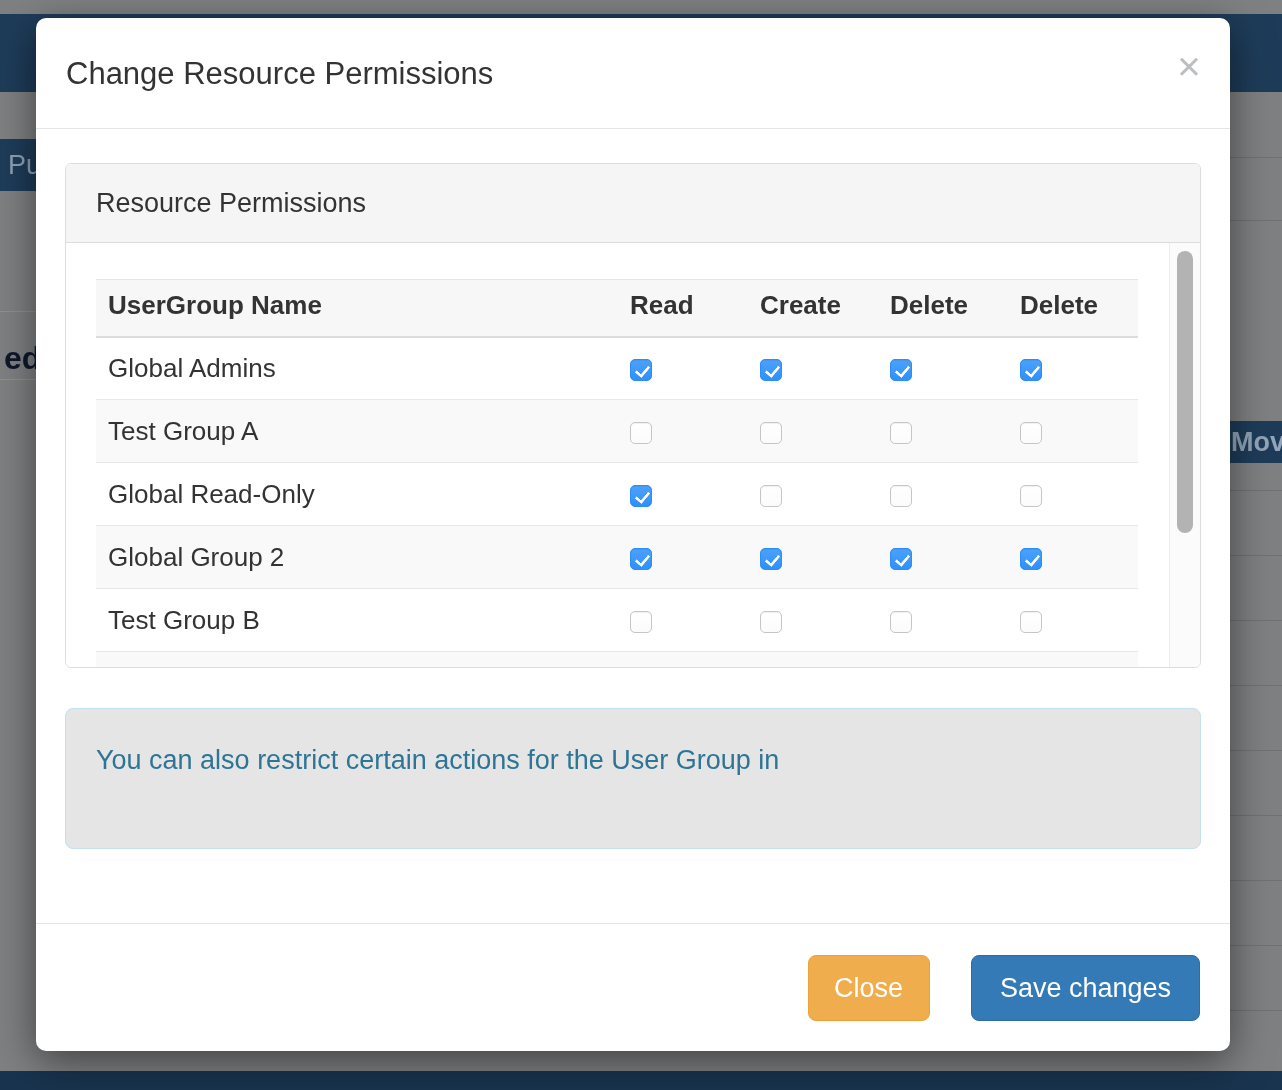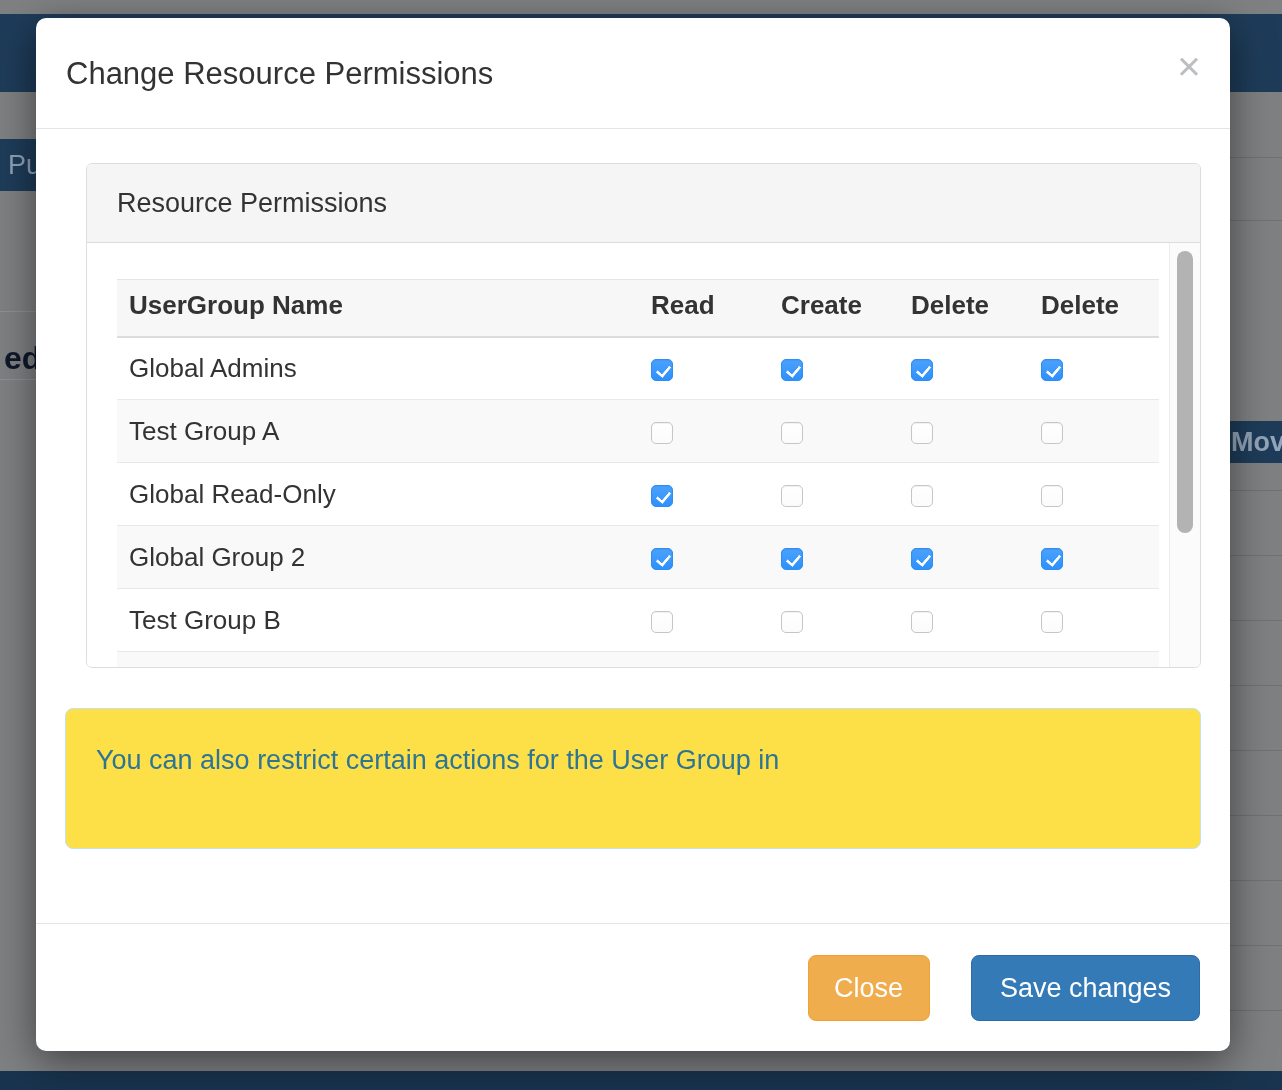--- a/index.html
+++ b/index.html
@@ -34,21 +34,21 @@
   .modal-header { position:relative; height:111px; padding:38px 30px 0 30px; border-bottom:1px solid #e5e5e5; }
   .modal-title { font-size:31px; color:#333; font-weight:400; }
   .modal-close {
     position:absolute; top:34px; right:28px; border:none; background:none;
     font-size:31px; font-weight:bold; color:#bcbfc2; cursor:pointer; line-height:1;
     font-family:"DejaVu Sans",sans-serif;
   }
   .modal-body { padding:34px 29px 0 29px; }
 
   
-  .panel { border:1px solid #ddd; border-radius:6px;margin-left:21px; }
+  .panel { border:1px solid #ddd; border-radius:6px; }
   .panel-heading {
     height:79px; line-height:78px; padding:0 30px; background:#f5f5f5;
     border-bottom:1px solid #ddd; border-radius:5px 5px 0 0;
     font-size:27px; color:#333;
   }
   .panel-body { position:relative; height:424px; overflow:hidden; border-radius:0 0 5px 5px; background:#fff; }
   .table-wrap { padding:36px 0 0 30px; }
 
   table.perm { border-collapse:collapse; width:1042px; table-layout:fixed; font-size:26px; color:#333; }
   table.perm th {
@@ -76,21 +76,21 @@
     position:absolute; top:0; right:0; width:31px; height:100%;
     background:#fbfbfb; border-left:1px solid #ececec; border-radius:0 0 5px 0;
   }
   .scrollbar-thumb {
     position:absolute; left:7px; top:8px; width:16px; height:282px;
     background:#b3b3b3; border-radius:8px;
   }
 
   
   .alert-info {
-    margin-top:40px; height:141px; background:#fde047; border:1px solid #c3e1ee;
+    margin-top:40px; height:141px; background:#e5e5e5; border:1px solid #c3e1ee;
     border-radius:8px; padding:31px 30px; font-size:27px; line-height:41px; color:#2e7595;
   }
   .alert-info .strong-link { font-weight:bold; color:#3a6ca8; }
 
   
   .modal-footer {
     position:absolute; left:0; bottom:0; width:100%; height:128px;
     border-top:1px solid #e5e5e5; padding:31px 30px; text-align:right;
   }
   .btn { display:inline-block; border-radius:8px; font-size:27px; color:#fff; height:66px;

